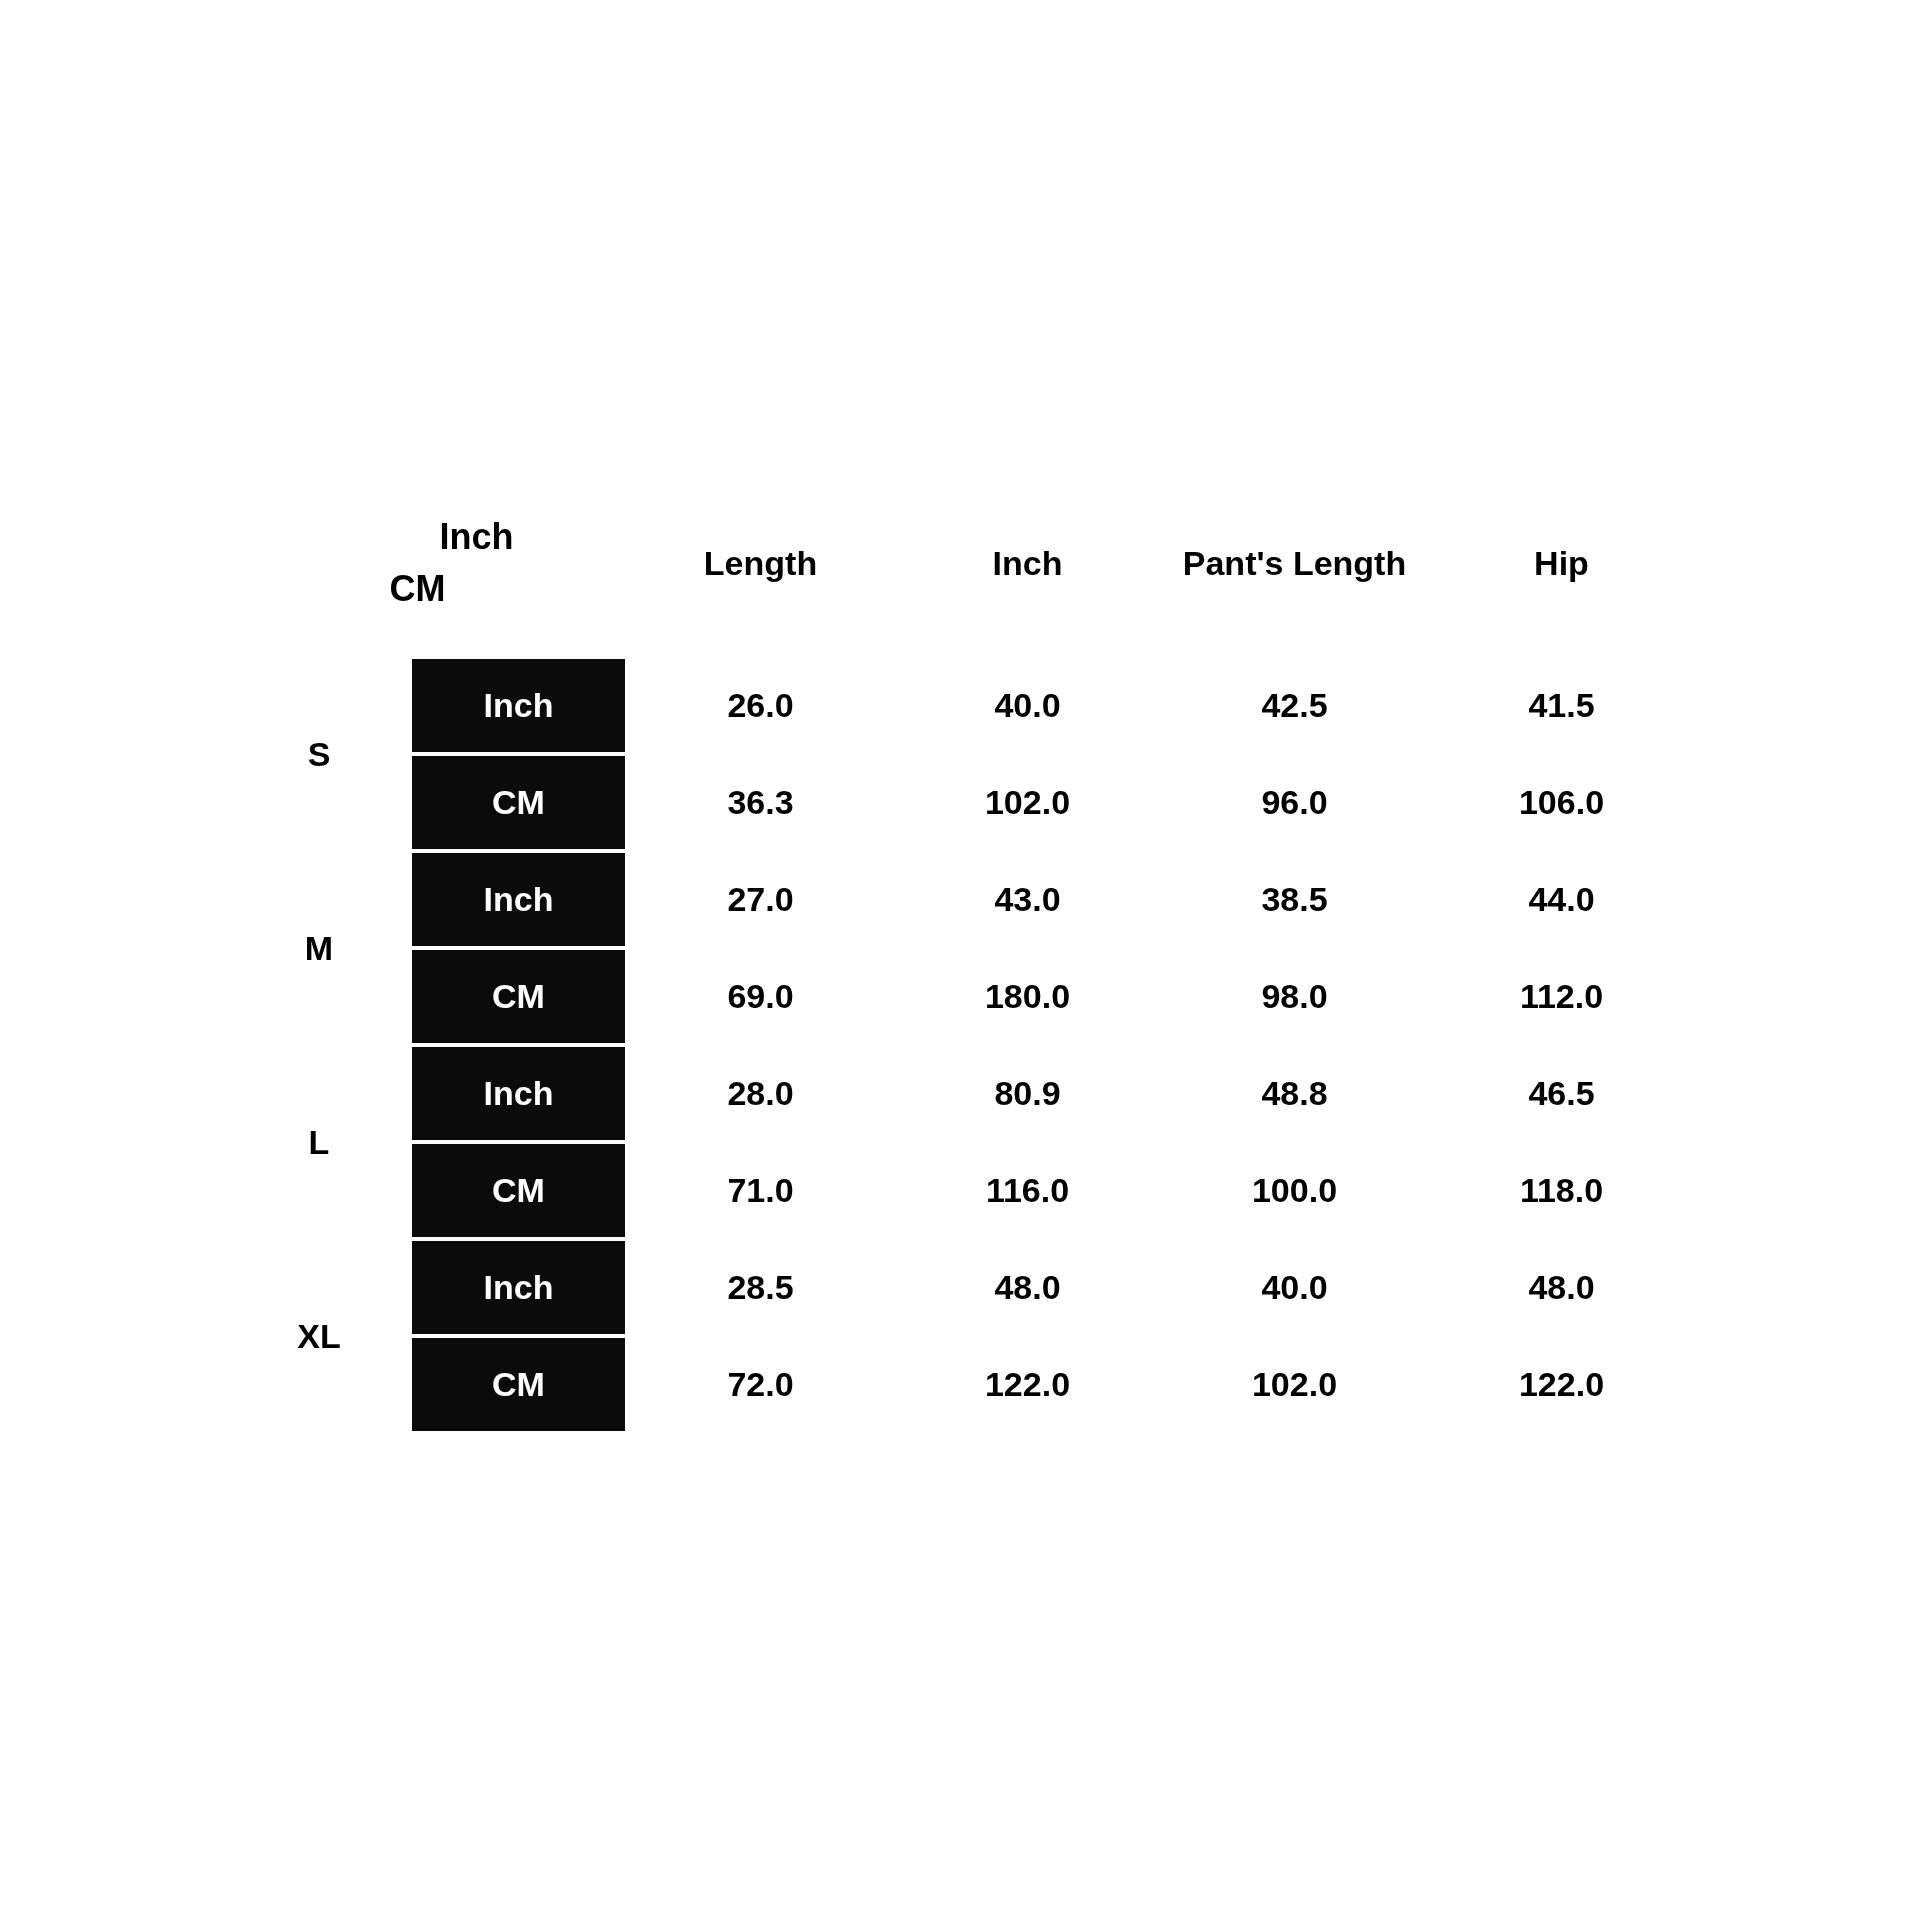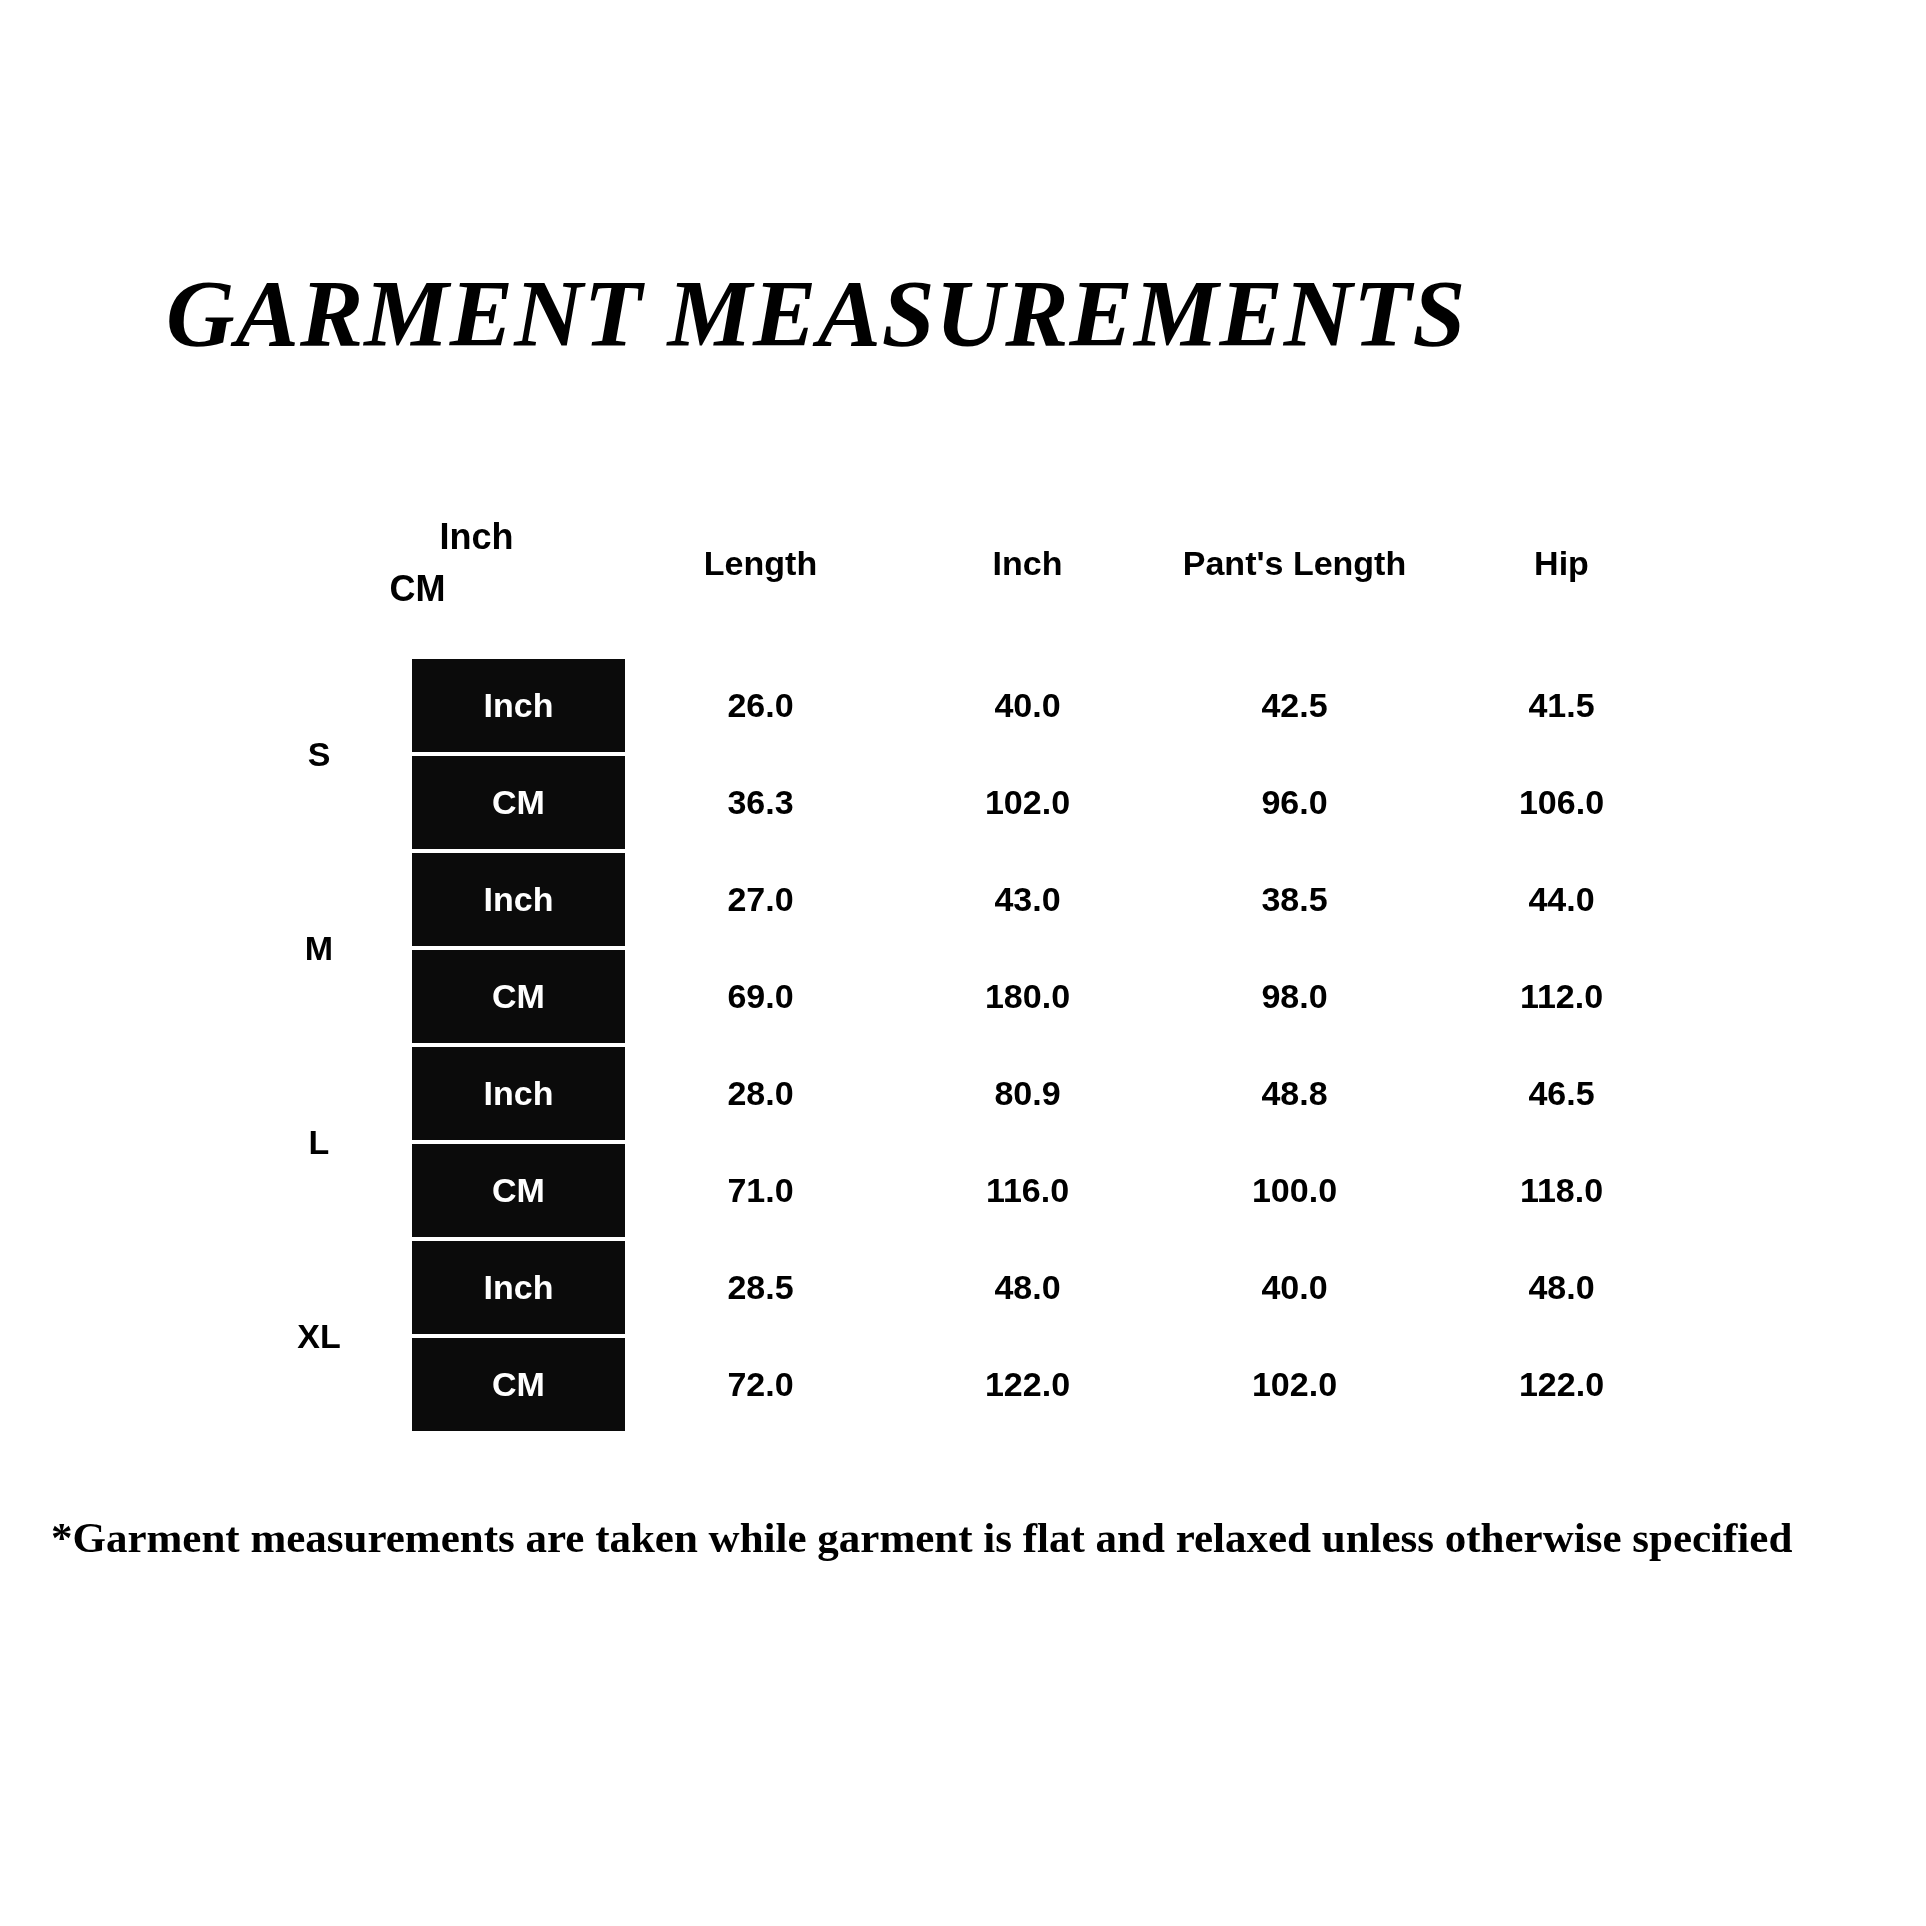--- a/index.html
+++ b/index.html
@@ -132,21 +132,20 @@
   }
   .col-unit { width: 178px; }
   .col-sub  { width: 213px; }
   .col-data { width: 263px; }
 </style>
 </head>
 <body>
 
 <div class="page">
 
-  <div class="title">GARMENT MEASUREMENTS</div>
 
   <div class="table-wrap">
     <table class="size-table">
       <colgroup>
         <col class="col-unit">
         <col class="col-sub">
         <col class="col-data">
         <col class="col-data">
         <col class="col-data">
         <col class="col-data">
@@ -229,16 +228,15 @@
           <td class="dark">CM</td>
           <td>72.0</td>
           <td>122.0</td>
           <td>102.0</td>
           <td>122.0</td>
         </tr>
       </tbody>
     </table>
   </div>
 
-  <div class="footnote">*Garment measurements are taken while garment is flat and relaxed unless otherwise specified</div>
 
 </div>
 
 
 </body></html>

